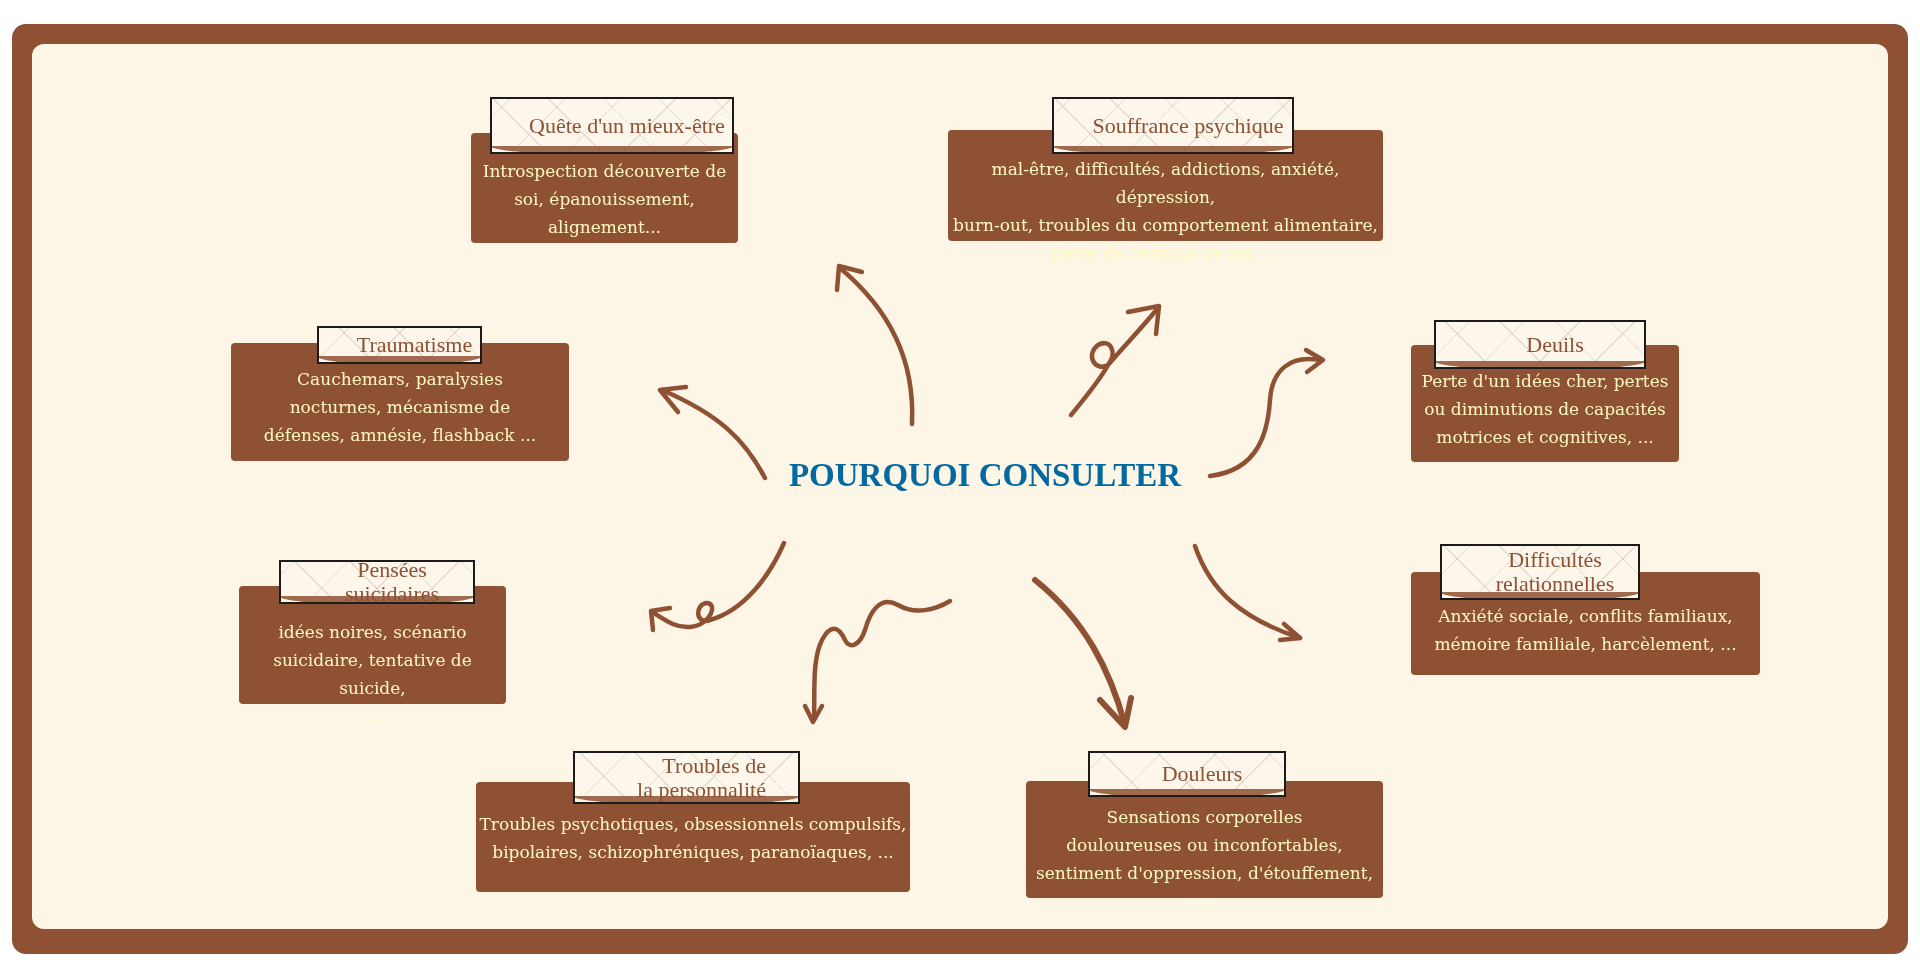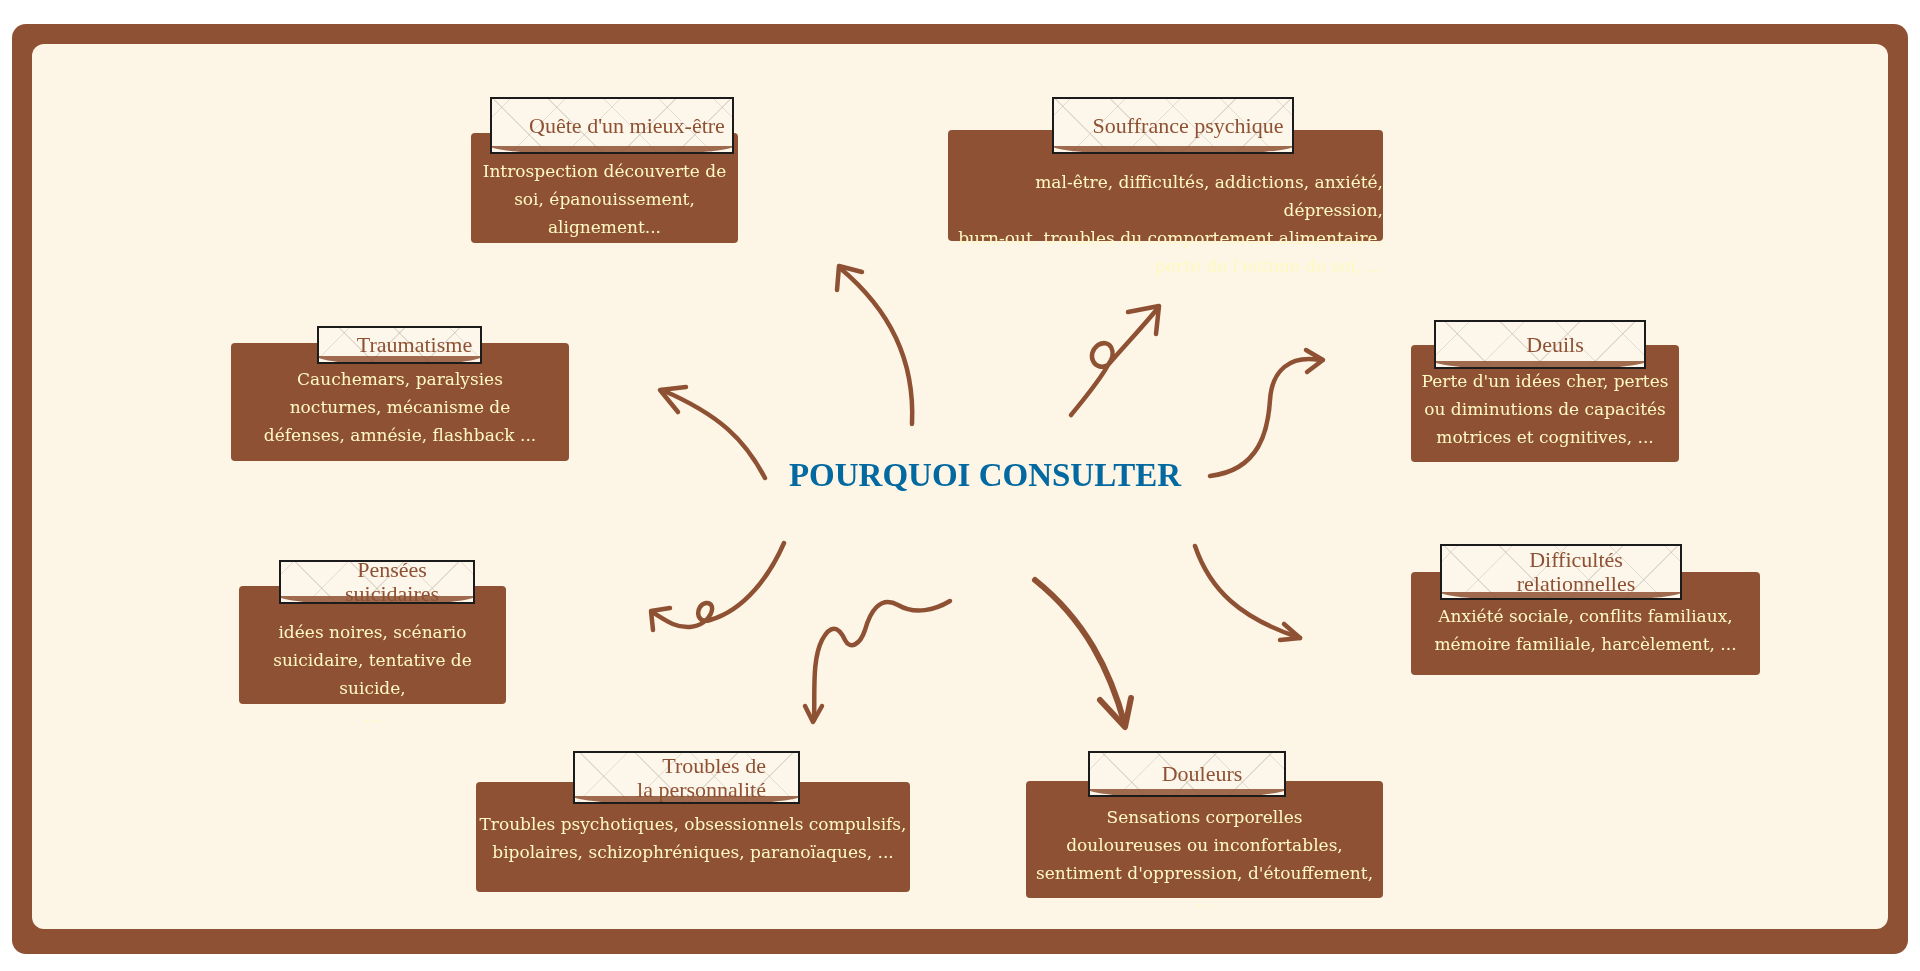--- a/index.html
+++ b/index.html
@@ -77,21 +77,21 @@
 <div class="card" style="left:471px; top:133px; width:267px; height:110px;">
   <div class="body" style="top:24px;">Introspection découverte de
 soi,  épanouissement,
 alignement...</div>
 </div>
 <div class="label" style="left:490px; top:97px; width:244px; height:57px;">
   <span>Quête d'un mieux-être</span>
 </div>
 
 <div class="card" style="left:948px; top:130px; width:435px; height:111px;">
-  <div class="body" style="top:38px;text-align:right;">mal-être, difficultés, addictions, anxiété, dépression,
+  <div class="body" style="top:25px;">mal-être, difficultés, addictions, anxiété, dépression,
 burn-out, troubles du comportement alimentaire,
 perte de l'estime de soi, ...</div>
 </div>
 <div class="label" style="left:1052px; top:97px; width:242px; height:57px;">
   <span>Souffrance psychique</span>
 </div>
 
 <div class="card" style="left:231px; top:343px; width:338px; height:118px;">
   <div class="body" style="top:22px;">Cauchemars, paralysies
 nocturnes, mécanisme de
@@ -107,21 +107,21 @@
 motrices et cognitives, ...</div>
 </div>
 <div class="label" style="left:1434px; top:320px; width:212px; height:49px;">
   <span>Deuils</span>
 </div>
 
 <div class="card" style="left:1411px; top:572px; width:349px; height:103px;padding-left:33px;">
   <div class="body" style="top:30px;">Anxiété sociale, conflits familiaux,
 mémoire familiale, harcèlement, ...</div>
 </div>
-<div class="label" style="left:1440px; top:544px; width:242px; height:56px;justify-content:center;">
+<div class="label" style="left:1440px; top:544px; width:200px; height:56px;justify-content:center;">
   <span>Difficultés
 relationnelles</span>
 </div>
 
 <div class="card" style="left:239px; top:586px; width:267px; height:118px;">
   <div class="body" style="top:32px;">idées noires, scénario
 suicidaire, tentative de suicide,
 ...</div>
 </div>
 <div class="label" style="left:279px; top:560px; width:196px; height:44px;">

